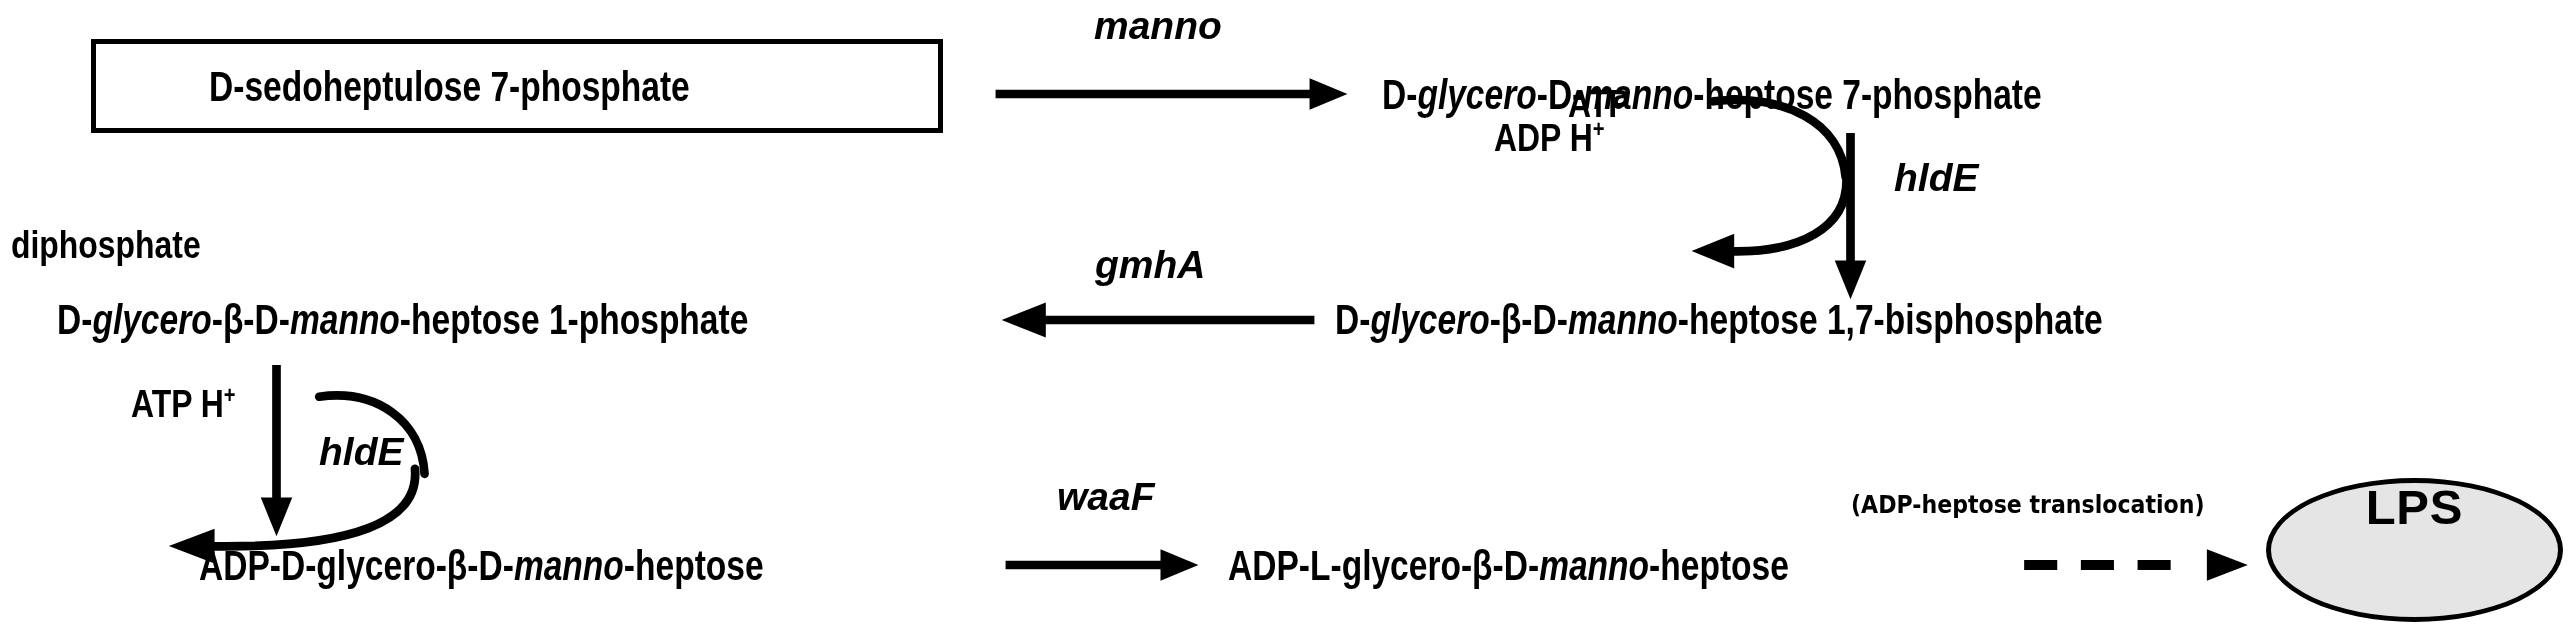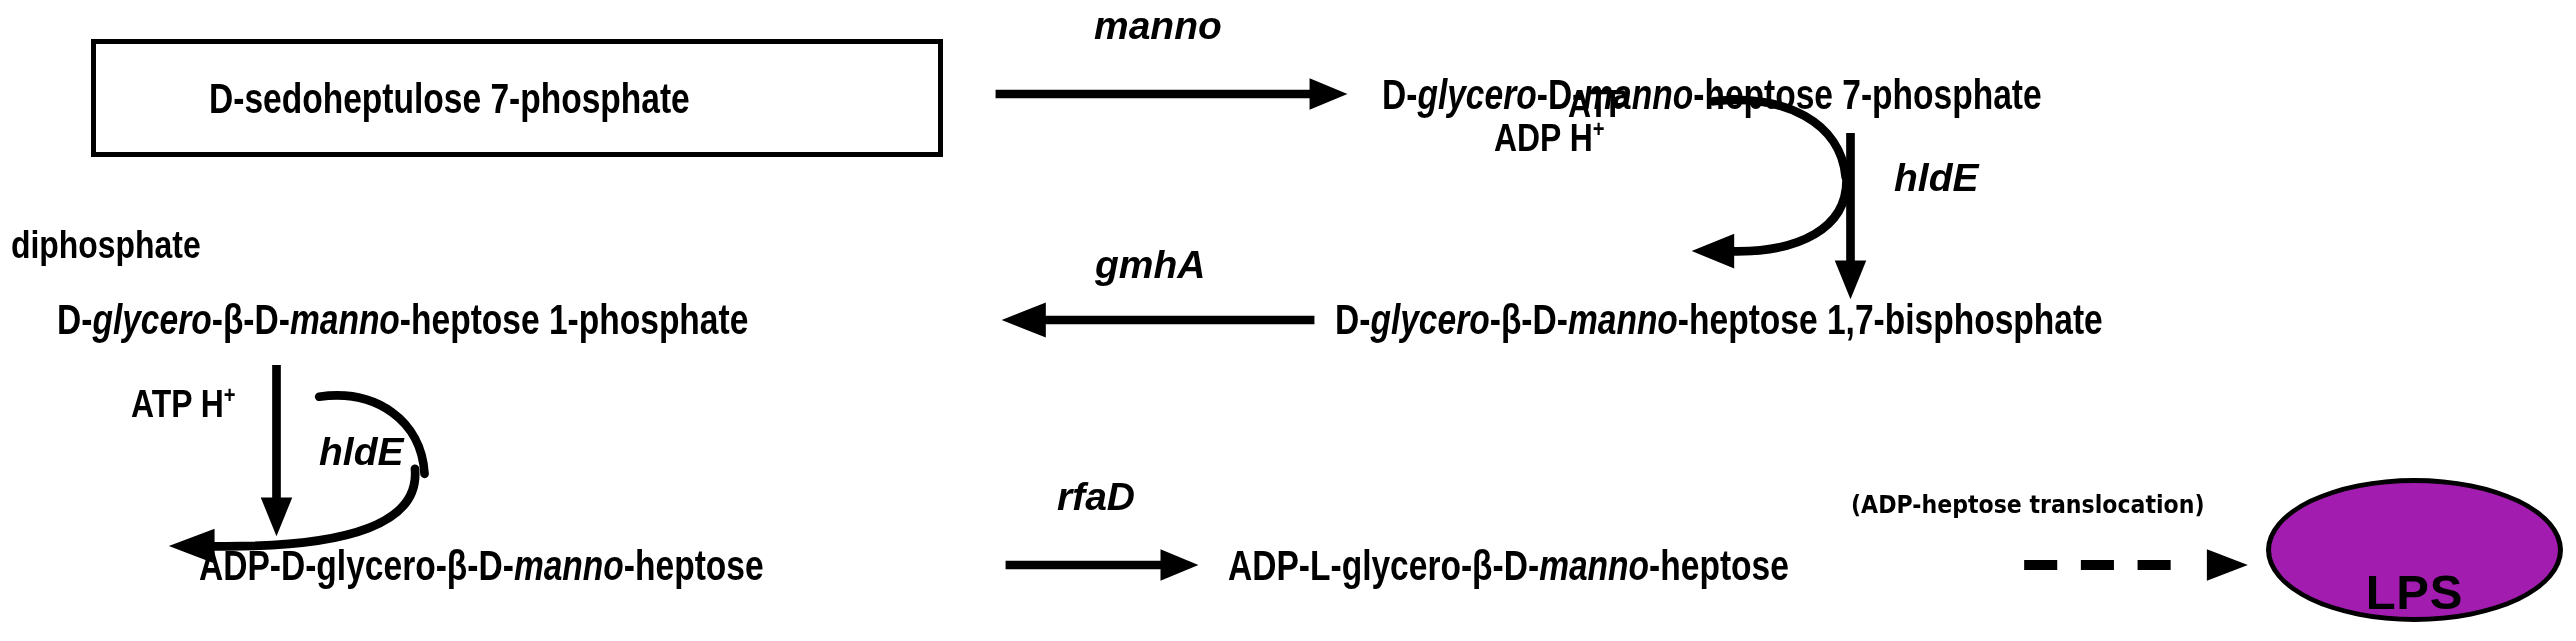--- a/index.html
+++ b/index.html
@@ -51,40 +51,40 @@
     border:5.5px solid #000000;
     background:#ffffff;
     box-sizing:border-box;
     display:flex;
     align-items:center;
     justify-content:center;
   }
   .lps-ellipse{
     border:5.5px solid #000000;
     border-radius:50%;
-    background:#a21caf;
+    background:#e5e5e5;
     box-sizing:border-box;
     display:flex;
-    align-items:flex-end;
+    align-items:flex-start;
     justify-content:center;
   }
   .lps-label{
     font-size:49px;
     font-weight:bold;
     line-height:1;
     letter-spacing:0.8px;
   }
   svg{display:block;overflow:visible;}
 </style>
 </head>
 <body>
 
 <div id="stage">
 
-  <div class="abs boxed" style="left:91px;top:39px;width:852px;height:118px;">
+  <div class="abs boxed" style="left:91px;top:39px;width:852px;height:94px;">
     <span class="cmp" style="transform:scaleX(0.78);">D-sedoheptulose 7-phosphate</span>
   </div>
 
   <div class="abs gene" style="left:1094px;top:6.3px;">manno</div>
 
   <div class="abs" style="left:994px;top:75px;width:355px;height:38px;">
     <svg width="355" height="38" viewBox="0 0 450 48" aria-hidden="true">
       <line x1="2" y1="24" x2="410" y2="24" stroke="#000" stroke-width="11"></line>
       <polygon points="400,4 448,24 400,44" fill="#000"></polygon>
     </svg>
@@ -168,21 +168,21 @@
       <polygon points="92,78 34,100 92,122" fill="#000"></polygon>
     </svg>
   </div>
 
   <div class="abs gene" style="left:319px;top:432px;">hldE</div>
 
   <div class="abs cmp" style="left:199px;top:544px;">
     <span>ADP-D-glycero-β-D-</span><i>manno</i><span>-heptose</span>
   </div>
 
-  <div class="abs gene" style="left:1057px;top:477px;">rfaD</div>
+  <div class="abs gene" style="left:1057px;top:477px;">waaF</div>
 
   <div class="abs" style="left:1004px;top:546px;width:196px;height:38px;">
     <svg width="196" height="38" viewBox="0 0 248 48" aria-hidden="true">
       <line x1="2" y1="24" x2="208" y2="24" stroke="#000" stroke-width="11"></line>
       <polygon points="198,4 246,24 198,44" fill="#000"></polygon>
     </svg>
   </div>
 
   <div class="abs cmp" style="left:1228px;top:544px;">
     <span>ADP-L-glycero-β-D-</span><i>manno</i><span>-heptose</span>

